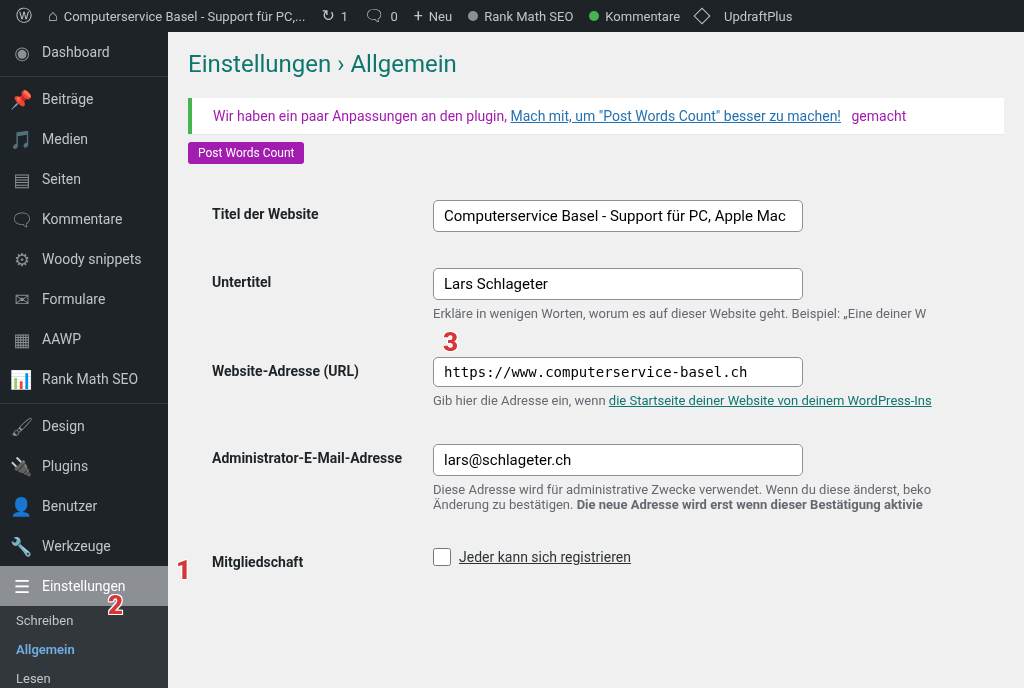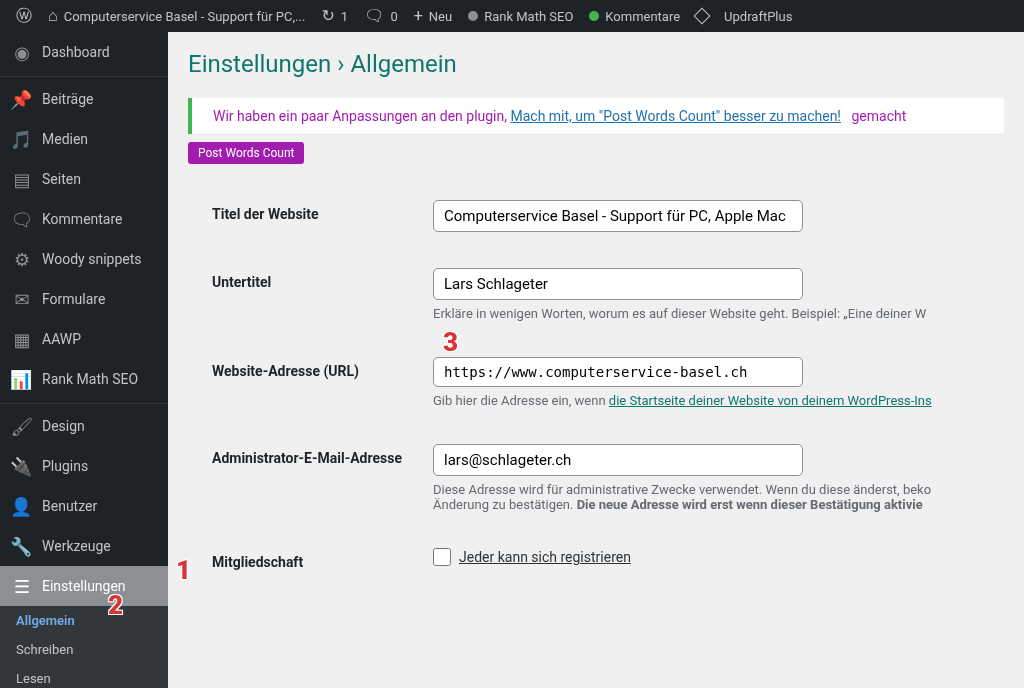--- a/index.html
+++ b/index.html
@@ -147,22 +147,22 @@
       </div>
     <div class="menu-item">
         <span class="menu-icon">🔧</span>
         <span>Werkzeuge</span>
       </div>
     <div class="menu-item current">
         <span class="menu-icon">☰</span>
         <span>Einstellungen</span>
       </div>
     <div class="submenu">
+      <div class="sub-item"><span>Schreiben</span></div>
       <div class="sub-item sub-current"><span>Allgemein</span></div>
-      <div class="sub-item"><span>Schreiben</span></div>
       <div class="sub-item"><span>Lesen</span></div>
     </div>
   </div>
 
   <div class="content">
     <h1 class="page-title">Einstellungen › Allgemein</h1>
 
     <div class="notice">
       <span class="green">Wir haben ein paar Anpassungen an den plugin, </span><a href="#">Mach mit, um "Post Words Count" besser zu machen!</a><span class="green"> gemacht</span>
     </div>

